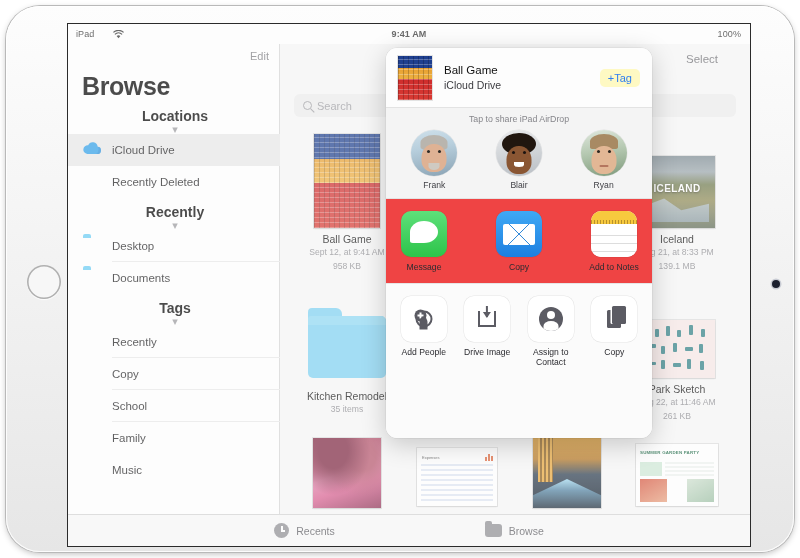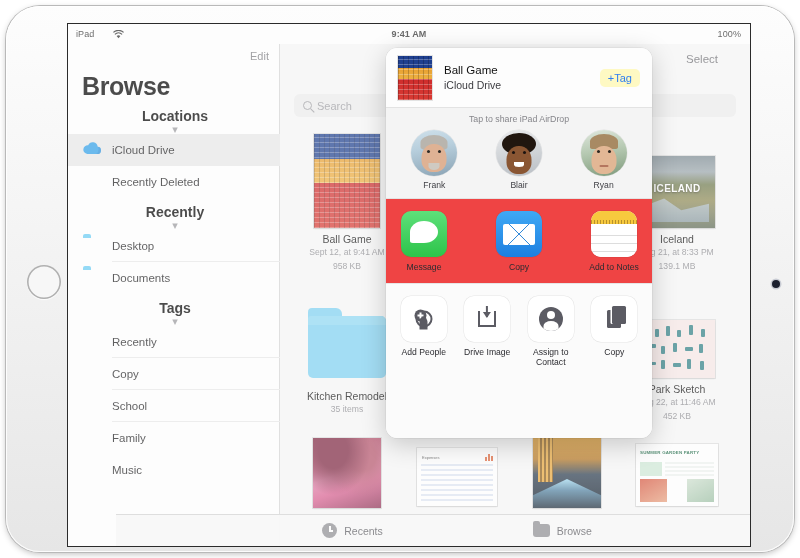--- a/index.html
+++ b/index.html
@@ -209,21 +209,20 @@
   .art-party .ph2{position:absolute;right:4px;bottom:4px;width:27px;height:23px;
     background:linear-gradient(150deg,#cfe0cf,#9bbfa3);}
 
   
   .tabbar {
     position:absolute; left:0; bottom:0; width: 682px; height: 32px;
     background: rgba(248,248,248,.96);
     border-top: 1px solid #d3d3d3;
     display:flex; align-items:center; justify-content:center; gap: 150px;
     z-index: 30;
-    margin-left: 48px;
   }
   .tab { display:flex; align-items:center; gap: 7px; font-size: 10.5px; color:#5b5b60; cursor:pointer; }
   .clock-ic { width:15px;height:15px;border-radius:50%;background:#8e8e93;position:relative; }
   .clock-ic::before{content:"";position:absolute;left:7px;top:3.4px;width:1.3px;height:4.6px;background:#fff;}
   .clock-ic::after{content:"";position:absolute;left:7px;top:7.4px;width:4.2px;height:1.3px;background:#fff;}
   .tabfolder { width:17px;height:13px;background:#8e8e93;border-radius:1.5px 3px 3px 3px;position:relative; }
   .tabfolder::before{content:"";position:absolute;left:0;top:-3px;width:7px;height:4px;background:#8e8e93;border-radius:2px 2px 0 0;}
 
   
   .dim { position:absolute; inset:0; background: rgba(250,250,250,.30); z-index: 50; }
@@ -506,21 +505,21 @@
                   <i style="left:7px;top:42px;width:10px;height:3px"></i>
                   <i style="left:22px;top:40px;width:4px;height:9px"></i>
                   <i style="left:34px;top:43px;width:8px;height:4px"></i>
                   <i style="left:48px;top:39px;width:4px;height:10px"></i>
                   <i style="left:61px;top:41px;width:4px;height:9px"></i>
                 </div>
               </div>
             </div>
             <div class="fname">Park Sketch</div>
             <div class="fmeta">Aug 22, at 11:46 AM</div>
-            <div class="fmeta">452 KB</div>
+            <div class="fmeta">261 KB</div>
           </div>
         </div>
 
         <div class="grid-row" style="margin-top:16px">
           <div class="cell">
             <div class="thumb" style="height:70px;width:68px;margin:0 auto">
                 <div class="art-leaf"></div>
               </div>
           </div>
           <div class="cell">

